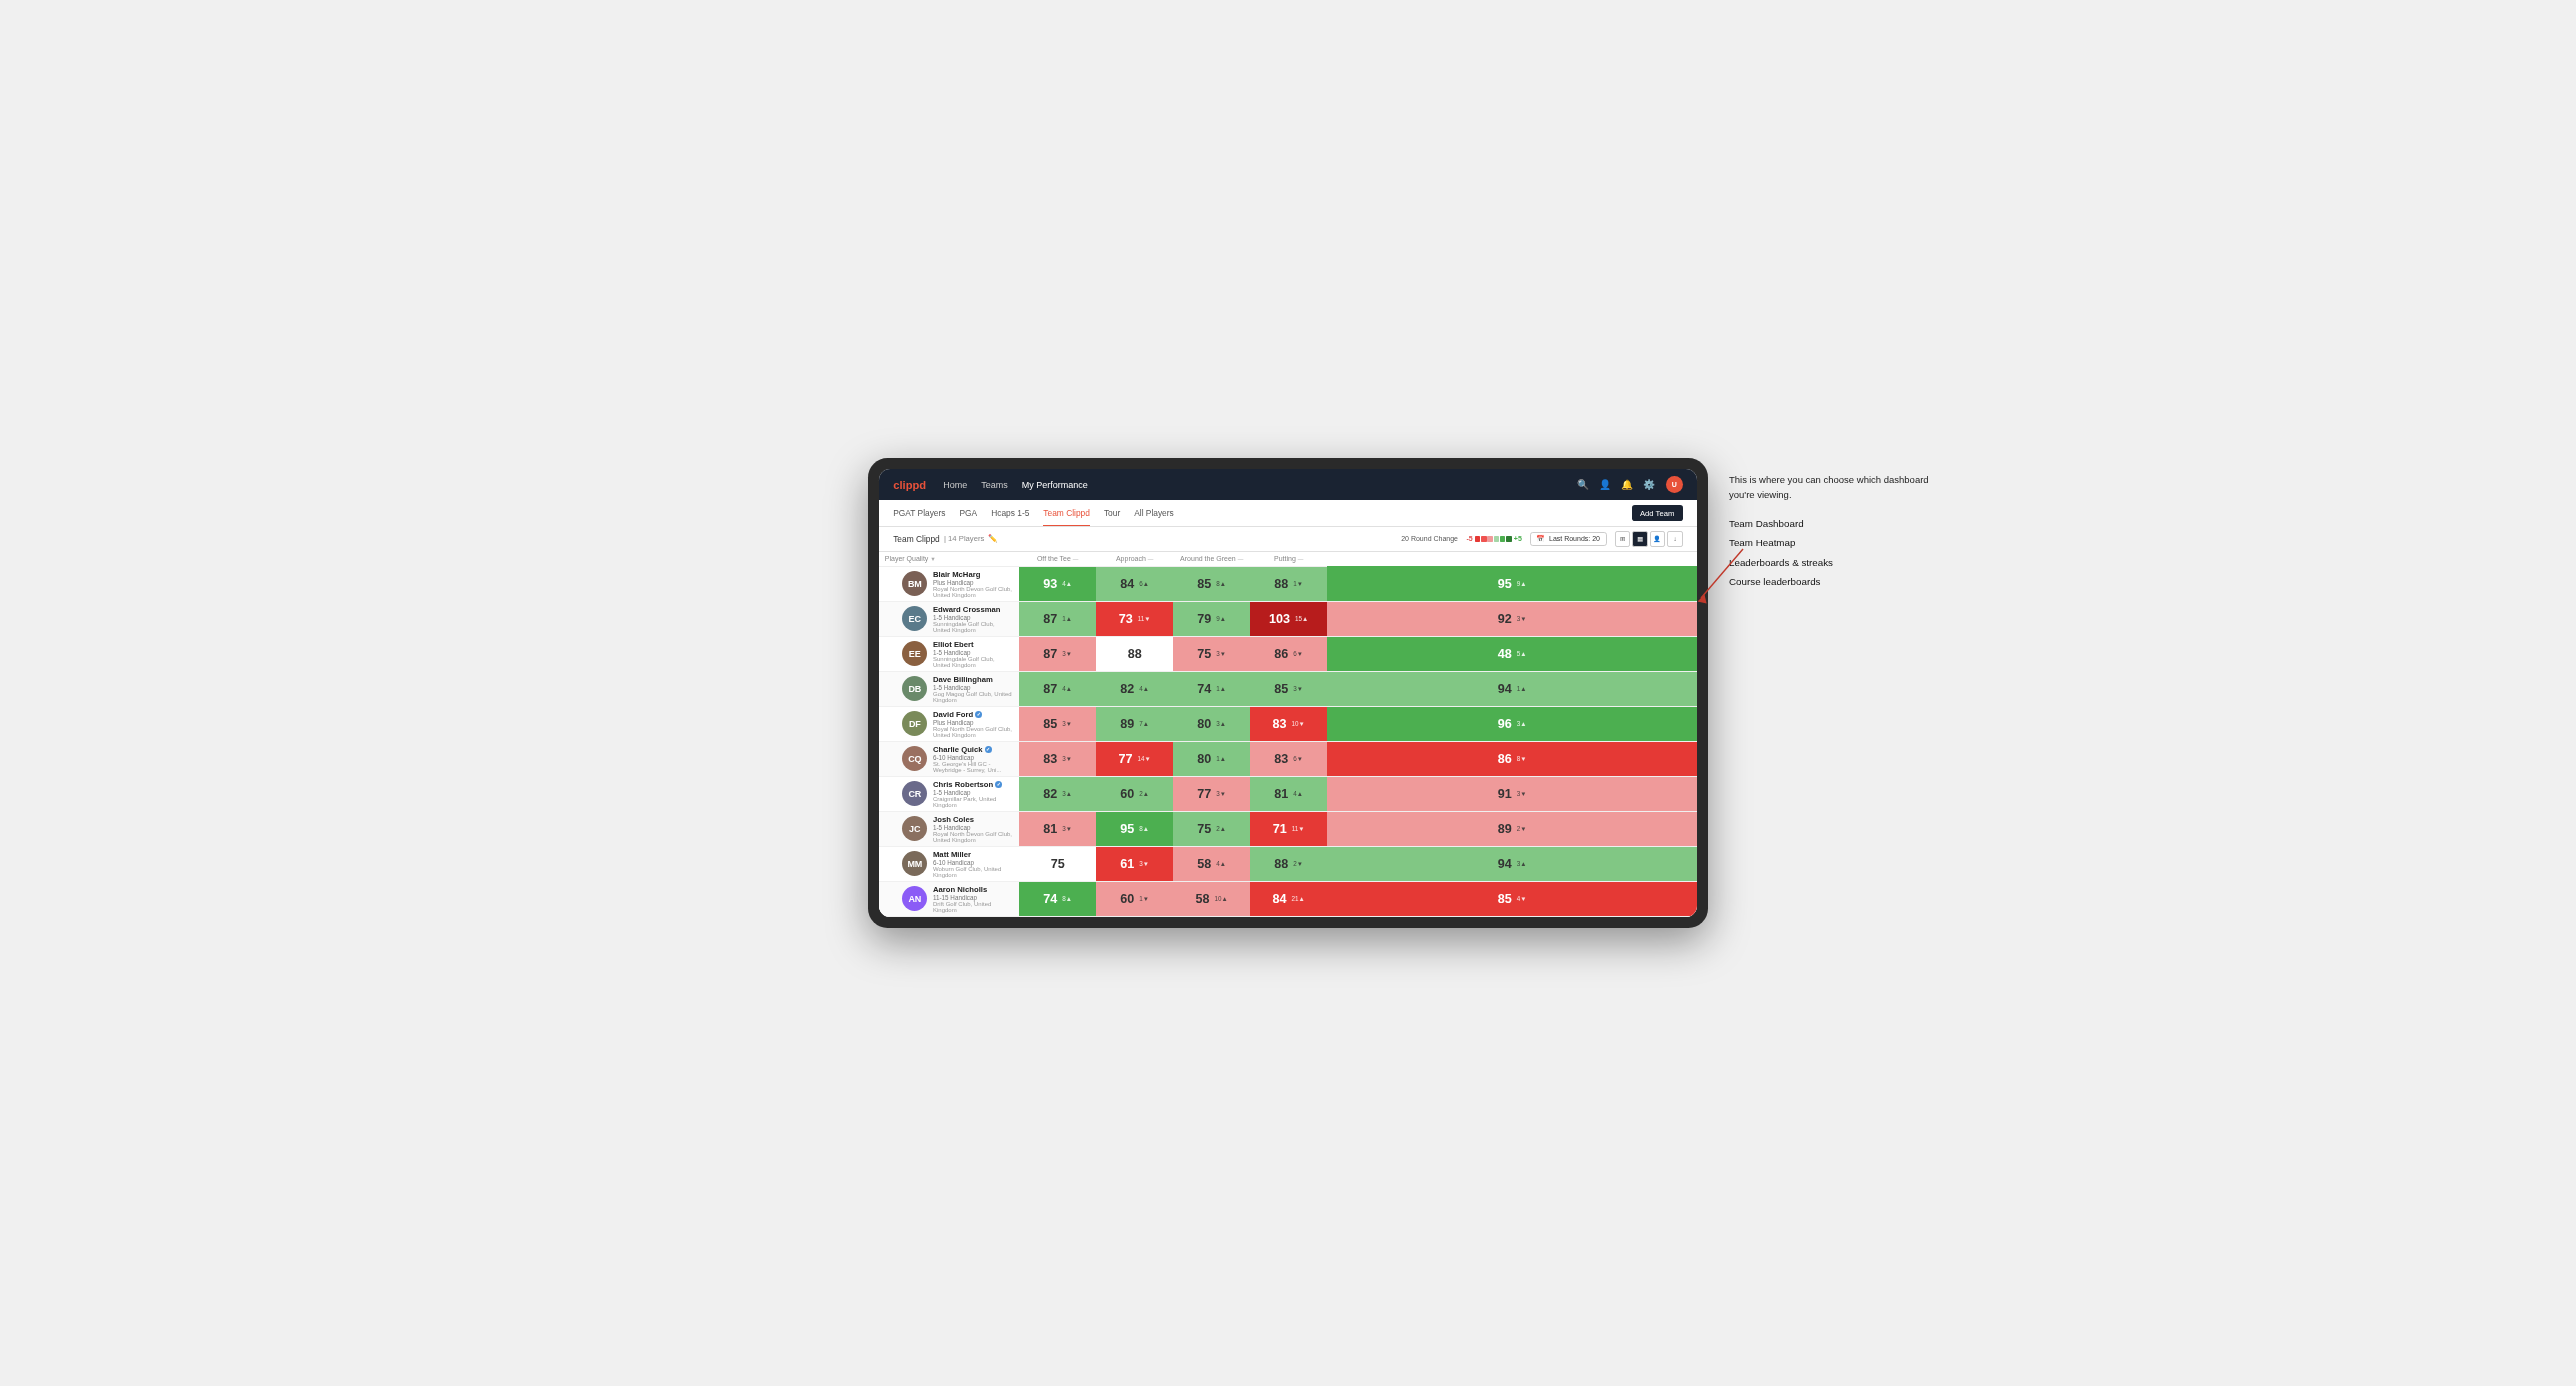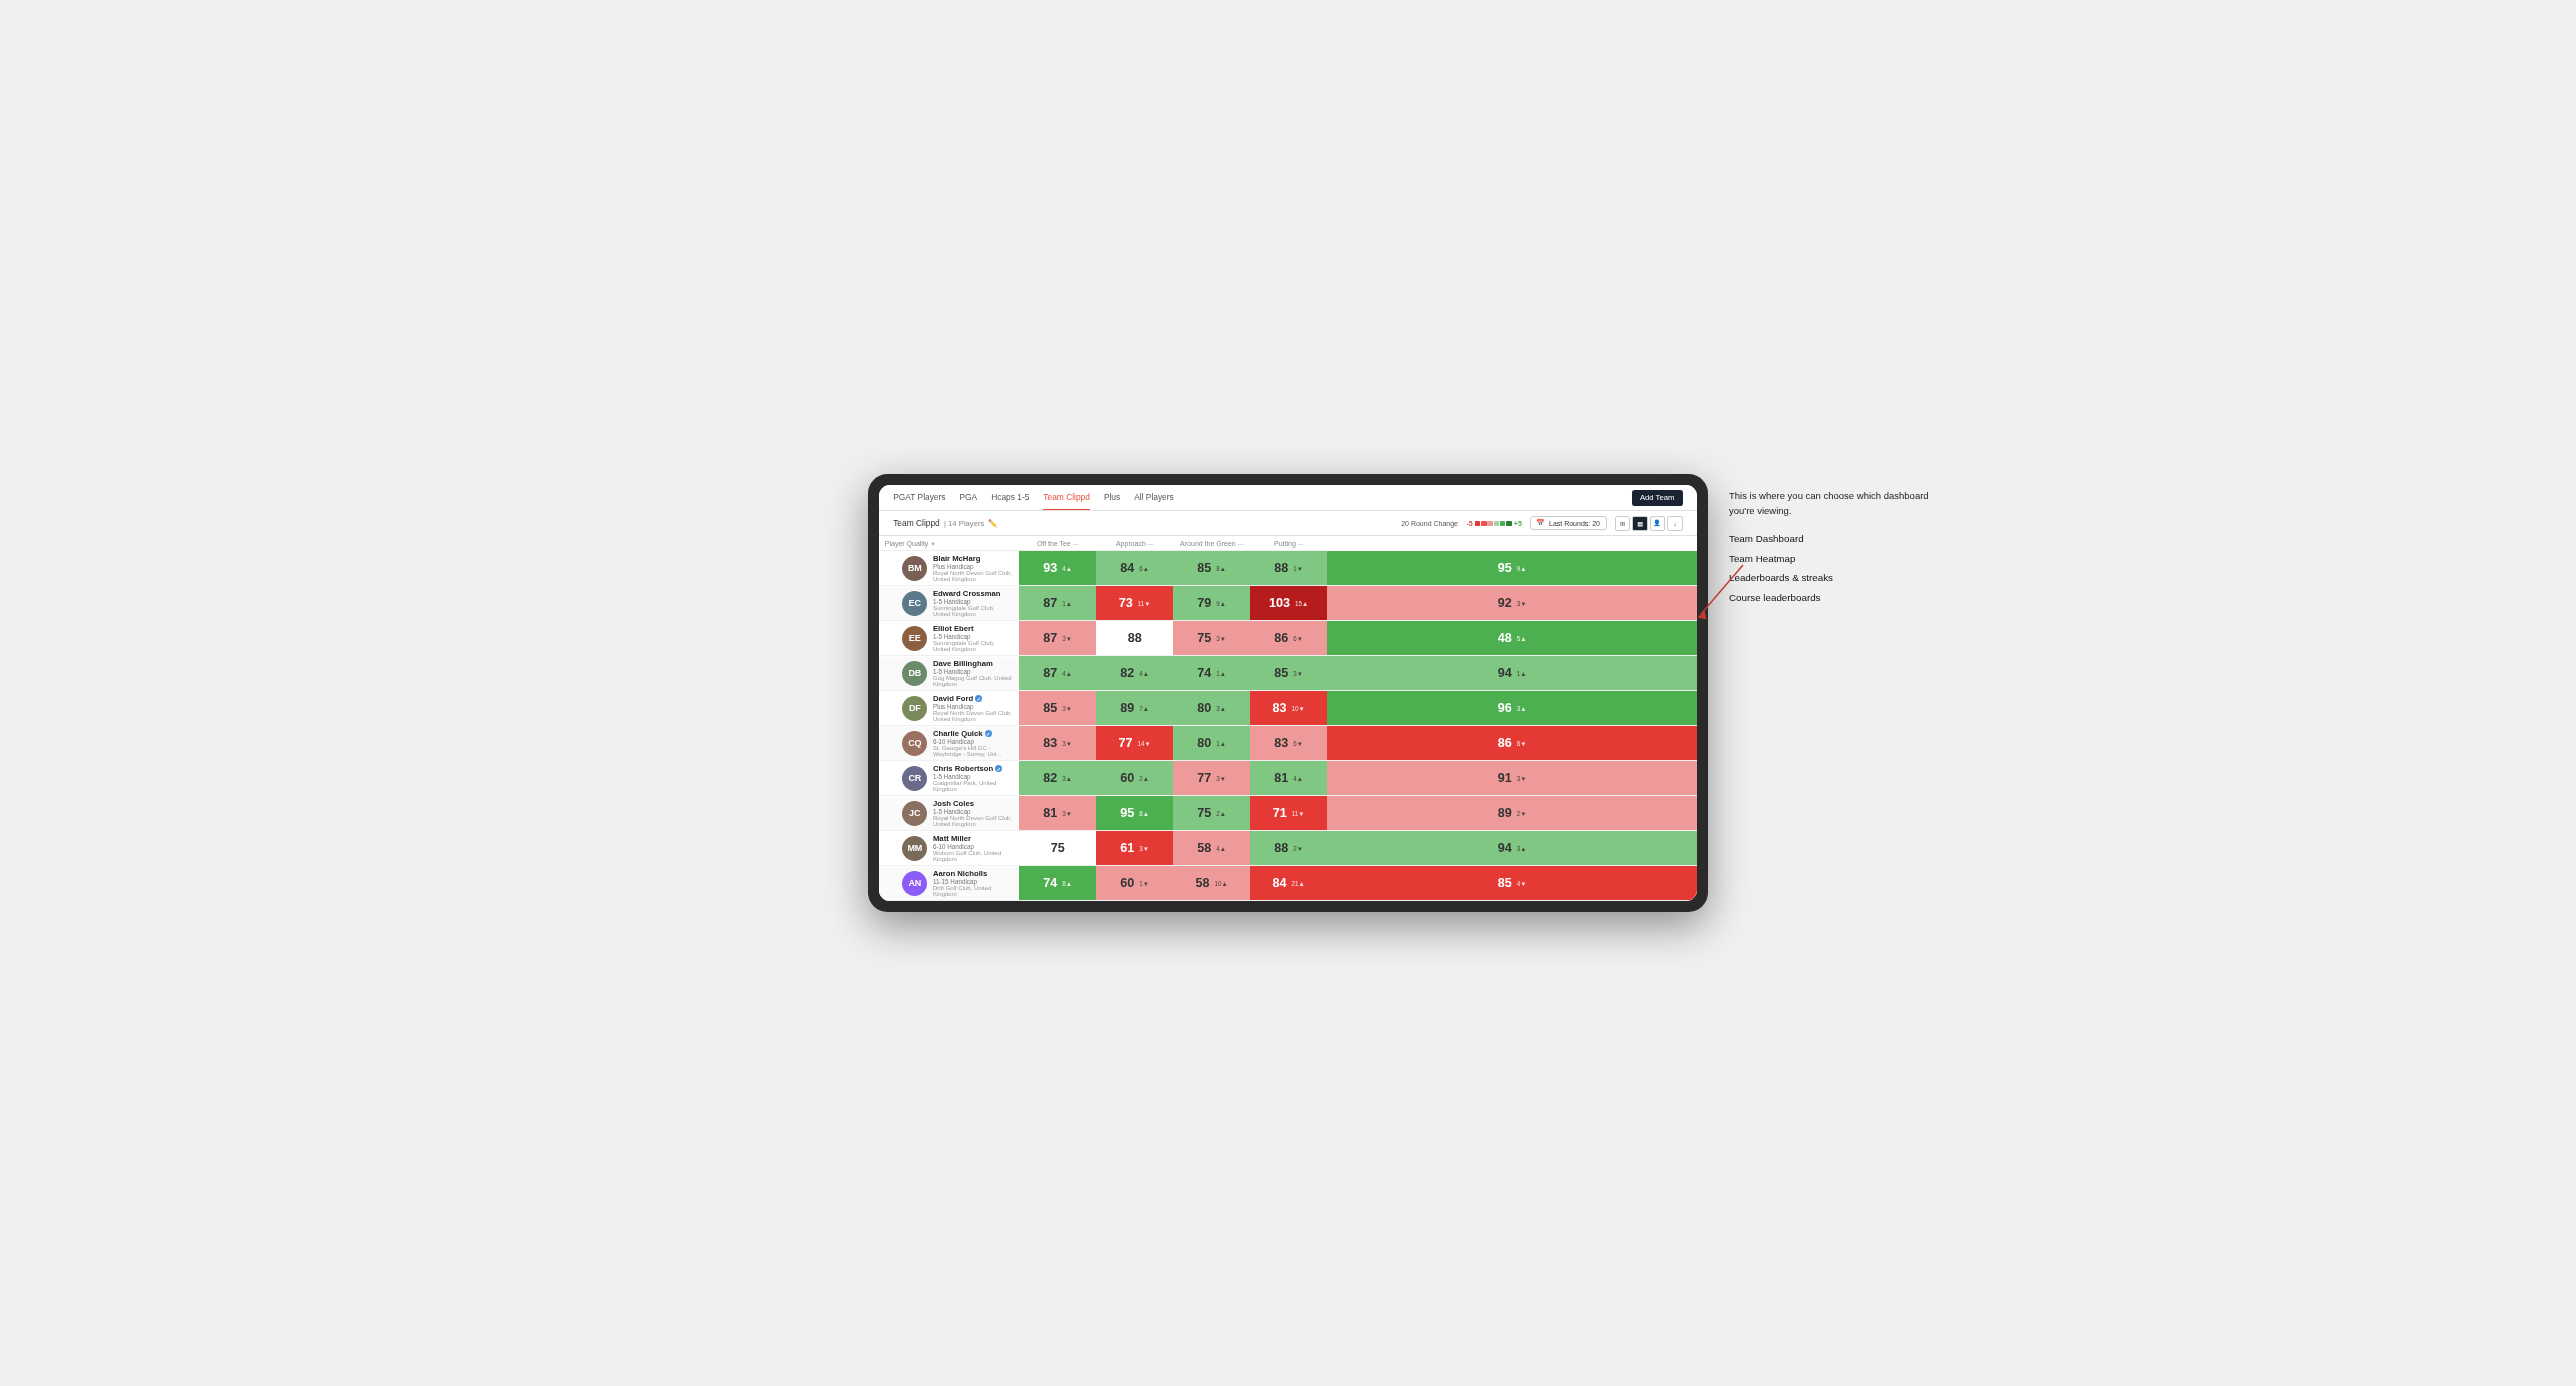--- a/index.html
+++ b/index.html
@@ -361,28 +361,43 @@
     }
   </style>
 </head>
 <body>
 
 <div class="outer-wrapper">
 
   <div class="ipad-frame">
     <div class="ipad-screen">
 
+      <div class="nav-bar">
+        <div class="nav-logo">clippd</div>
+        <div class="nav-links">
+          <a class="nav-link">Home</a>
+          <a class="nav-link">Teams</a>
+          <a class="nav-link active">My Performance</a>
+        </div>
+        <div class="nav-icons">
+          <span class="nav-icon">🔍</span>
+          <span class="nav-icon">👤</span>
+          <span class="nav-icon">🔔</span>
+          <span class="nav-icon">⚙️</span>
+          <div class="nav-avatar">U</div>
+        </div>
+      </div>
 
       <div class="sub-nav">
         <div class="sub-nav-links">
           <a class="sub-nav-link">PGAT Players</a>
           <a class="sub-nav-link">PGA</a>
           <a class="sub-nav-link">Hcaps 1-5</a>
           <a class="sub-nav-link active">Team Clippd</a>
-          <a class="sub-nav-link">Plus</a>
+          <a class="sub-nav-link">Tour</a>
           <a class="sub-nav-link">All Players</a>
         </div>
         <button class="add-team-btn">Add Team</button>
       </div>
 
       <div class="team-header">
         <span class="team-name">Team Clippd</span>
         <span class="team-count">| 14 Players</span>
         <span class="edit-icon">✏️</span>
         <div class="team-header-right">

